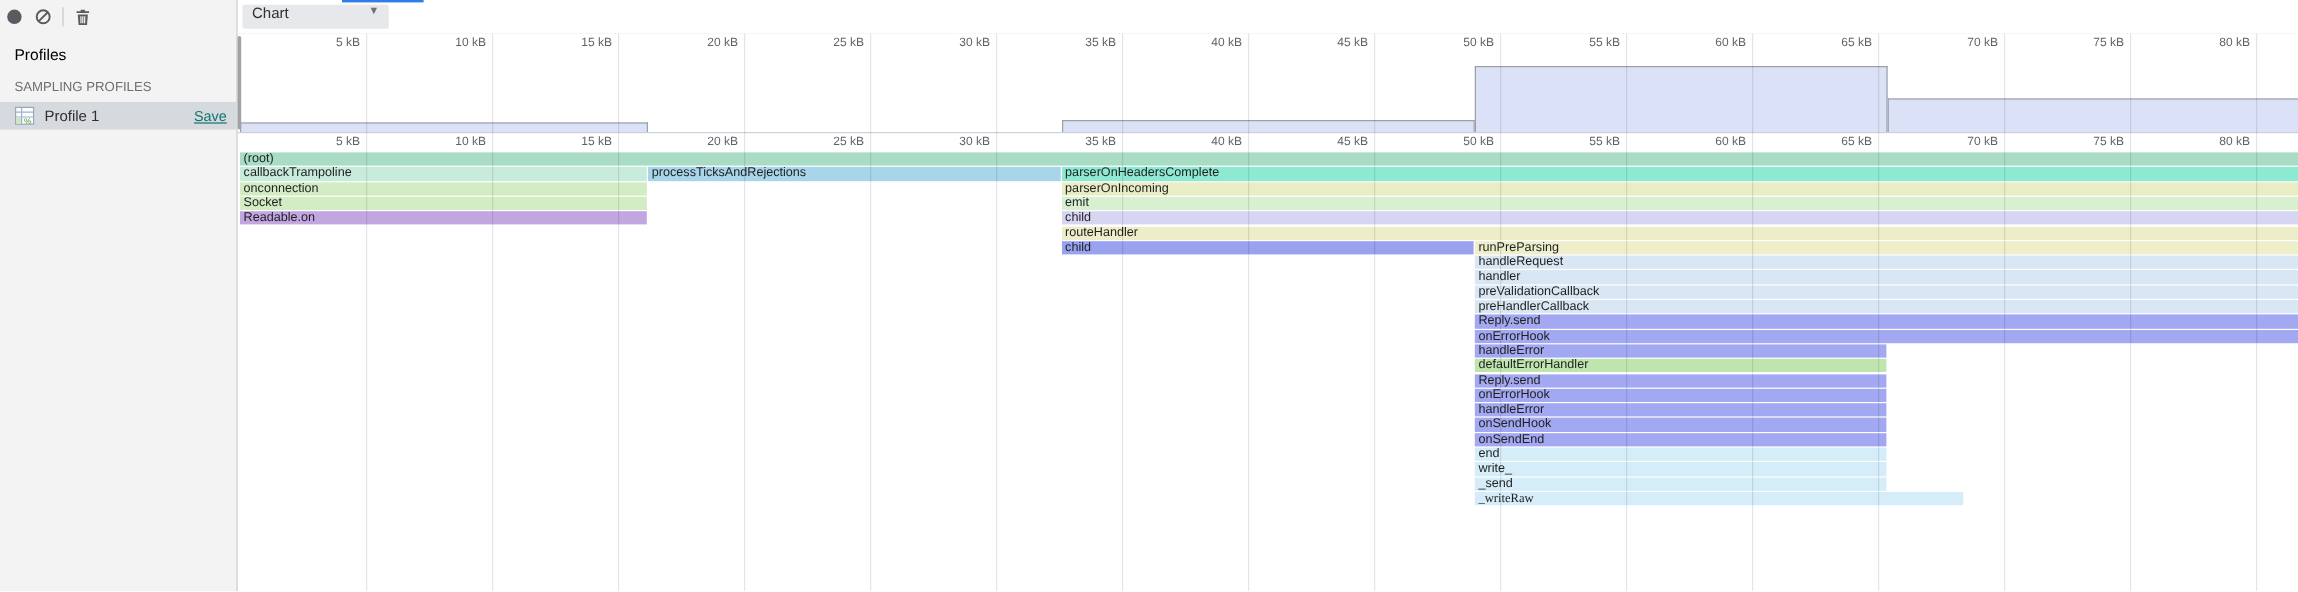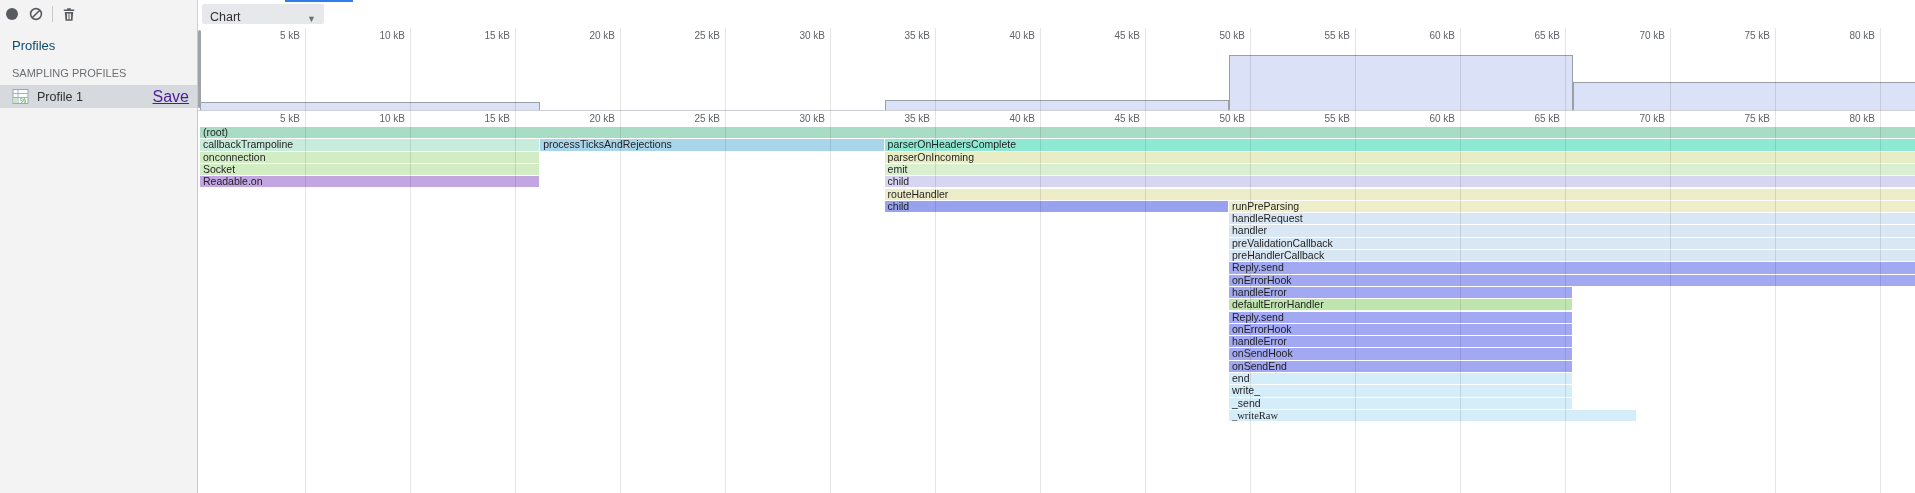--- a/index.html
+++ b/index.html
@@ -10,32 +10,32 @@
   }
   
   .toolbar{position:absolute;left:0;top:0;width:100%;height:28px;background:#fff;border-bottom:1px solid #d9d9d9;}
   .toolbar-left{position:absolute;left:0;top:0;width:197px;height:28px;background:#f3f3f3;border-right:1px solid #cfcfcf;display:flex;align-items:center;}
   .tb-btn{width:24px;height:24px;display:flex;align-items:center;justify-content:center;cursor:pointer;}
   .record-dot{width:12px;height:12px;border-radius:50%;background:#585c60;}
   .tb-sep{width:1px;height:16px;background:#c9c9c9;margin:0 4px;}
   .accent-line{position:absolute;top:0;height:2px;background:#2e7de9;}
   .view-select{
     position:absolute;left:202px;top:4px;width:122px;height:20px;background:#e6e8eb;
-    border:none;border-radius:2px;display:flex;align-items:flex-end;justify-content:space-between;
+    border:none;border-radius:2px;display:flex;align-items:flex-start;justify-content:space-between;
     padding:0 8px;box-sizing:border-box;font-size:12.5px;color:#303030;cursor:pointer;
   }
   .view-select .arrow{color:#6e7175;font-size:9px;}
   
   .sidebar{position:absolute;left:0;top:28px;width:197px;height:465px;background:#f3f3f3;box-sizing:border-box;}
-  .profiles-title{padding:10px 12px 6px 12px;font-size:13px;color:#0c4a6e;}
+  .profiles-title{padding:10px 12px 6px 12px;font-size:13px;color:#000000;}
   .section-title{padding:8px 12px 6px 12px;font-size:11px;color:#6b6f73;}
   .profile-row{height:23px;background:#d6d9dd;display:flex;align-items:center;padding:0 6px 0 12px;cursor:pointer;}
   .profile-row .p-icon{width:17px;height:17px;margin-right:8px;flex:0 0 auto;}
   .profile-row .p-name{font-size:12.5px;color:#303030;flex:1;}
-  .profile-row .p-save{font-size:16px;color:#4c1d95;text-decoration:underline;cursor:pointer;margin-right:2px;}
+  .profile-row .p-save{font-size:12px;color:#0f766e;text-decoration:underline;cursor:pointer;margin-right:2px;}
   
   .pane{position:absolute;left:197px;top:28px;width:1718px;height:465px;background:#fff;border-left:1px solid #c9c9c9;box-sizing:border-box;}
   .pane-inner{position:absolute;left:0;top:0;right:0;bottom:0;}
   .vscroll-thumb{position:absolute;left:0;top:2px;width:3px;height:78px;background:#9fa3a8;border-radius:2px;}
   .ruler{position:absolute;left:0;width:100%;height:14px;}
   .ruler-top{top:0;}
   .ruler-bottom{top:83px;}
   .tick-label{position:absolute;top:2px;font-size:10px;color:#5f6368;transform:translateX(-100%);white-space:nowrap;}
   .overview{position:absolute;left:0;top:0;width:100%;height:82px;border-bottom:1px solid #cdd0d4;box-sizing:content-box;}
   .ov-step{position:absolute;background:#dbe2f7;border:1px solid #9aa0a6;border-bottom:none;box-sizing:border-box;}

